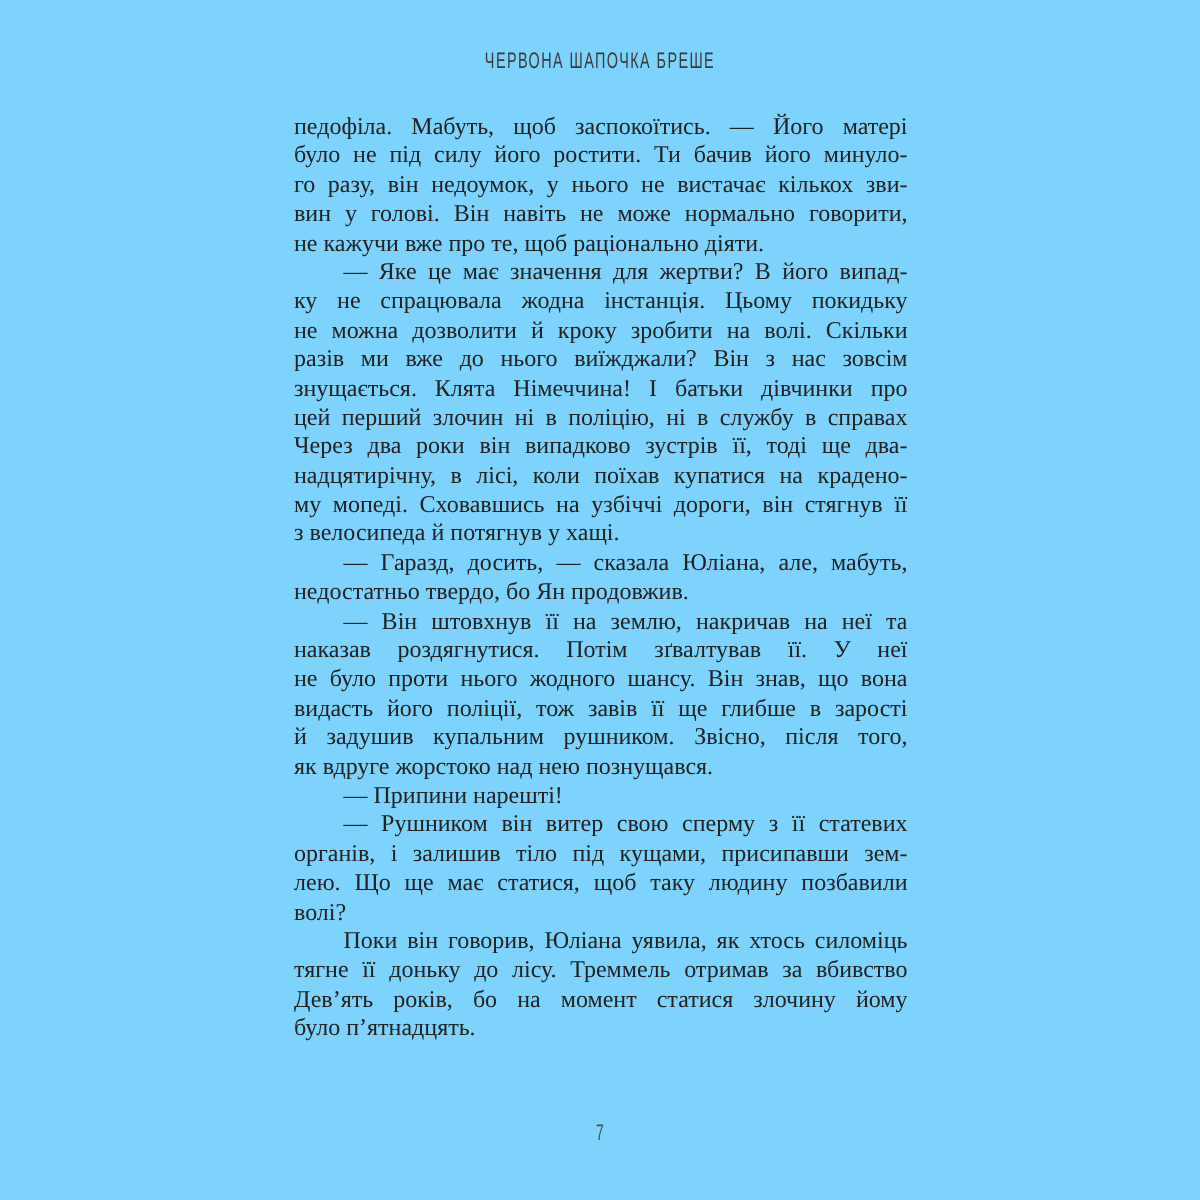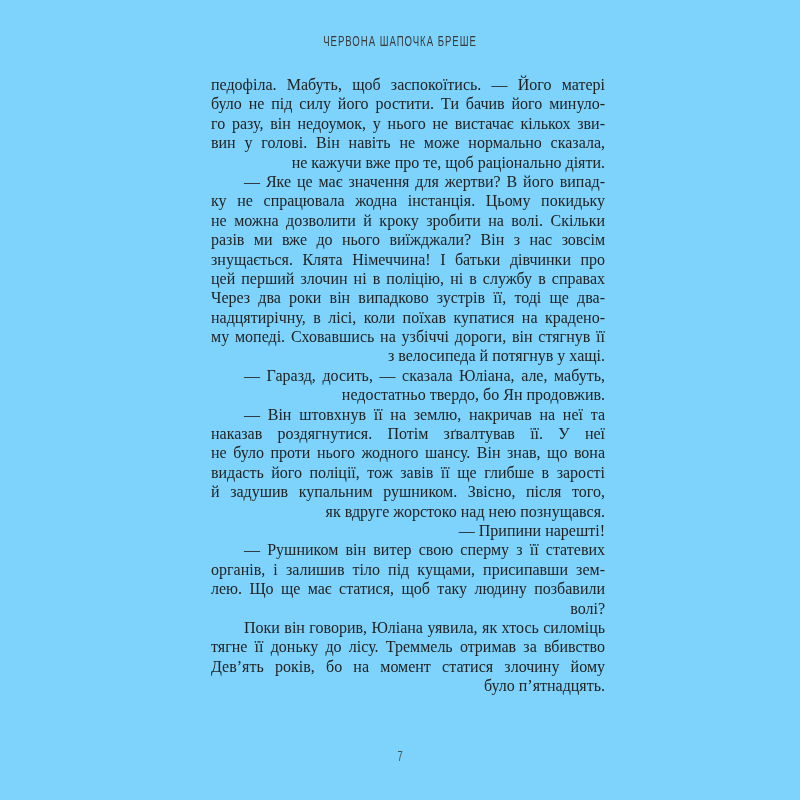--- a/index.html
+++ b/index.html
@@ -39,31 +39,30 @@
     font-size: 16px;
     color: #222222;
   }
   .para { margin: 0; padding: 0; }
   .line {
     height: 19.4px;
     line-height: 19.4px;
     text-align: justify;
     overflow: hidden;
     white-space: normal;
-    margin-left: 15px;
   }
   
   .line::after {
     content: "";
     display: inline-block;
     width: 100%;
     height: 0;
     vertical-align: top;
   }
-  .line.lastline { text-align: right; }
+  .line.lastline { text-align: left; }
   .line.lastline::after { content: none; }
   .line.firstline.indented { text-indent: 33px; }
   .page-number {
     position: absolute;
     top: 748px;
     left: 0;
     width: 800px;
     text-align: center;
     font-family: "Liberation Sans", "DejaVu Sans", sans-serif;
     font-size: 15px;
@@ -77,21 +76,21 @@
 <body>
 
 <div class="page">
   <div class="running-head">ЧЕРВОНА ШАПОЧКА БРЕШЕ</div>
 
   <div class="text-block">
       <div class="para">
         <div class="line firstline">педофіла. Мабуть, щоб заспокоїтись. — Його матері</div>
         <div class="line">було не під силу його ростити. Ти бачив його минуло-</div>
         <div class="line">го разу, він недоумок, у нього не вистачає кількох зви-</div>
-        <div class="line">вин у голові. Він навіть не може нормально сказала,</div>
+        <div class="line">вин у голові. Він навіть не може нормально говорити,</div>
         <div class="line lastline">не кажучи вже про те, щоб раціонально діяти.</div>
       </div>
       <div class="para">
         <div class="line firstline indented">— Яке це має значення для жертви? В його випад-</div>
         <div class="line indented">ку не спрацювала жодна інстанція. Цьому покидьку</div>
         <div class="line indented">не можна дозволити й кроку зробити на волі. Скільки</div>
         <div class="line indented">разів ми вже до нього виїжджали? Він з нас зовсім</div>
         <div class="line indented">знущається. Клята Німеччина! І батьки дівчинки про</div>
         <div class="line indented">цей перший злочин ні в поліцію, ні в службу в справах</div>
         <div class="line indented">Через два роки він випадково зустрів її, тоді ще два-</div>

